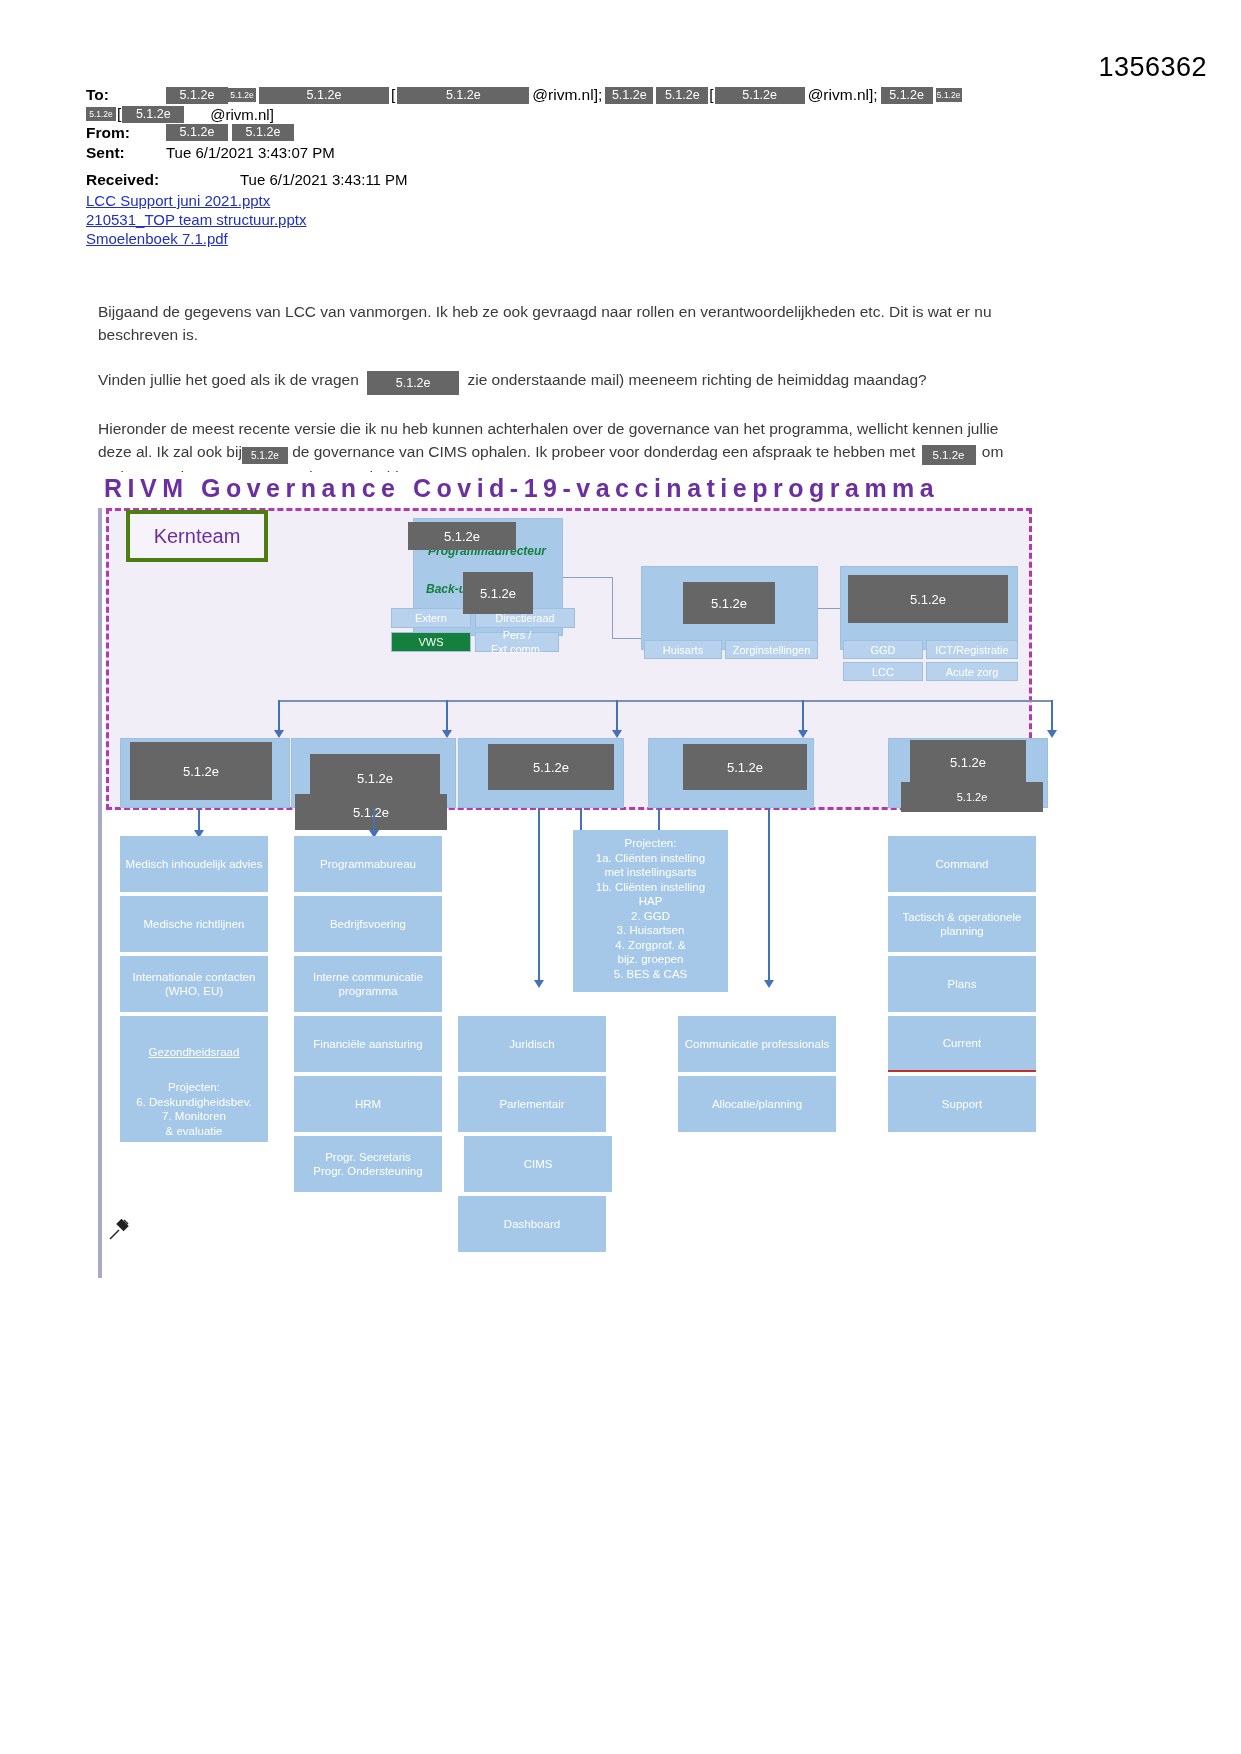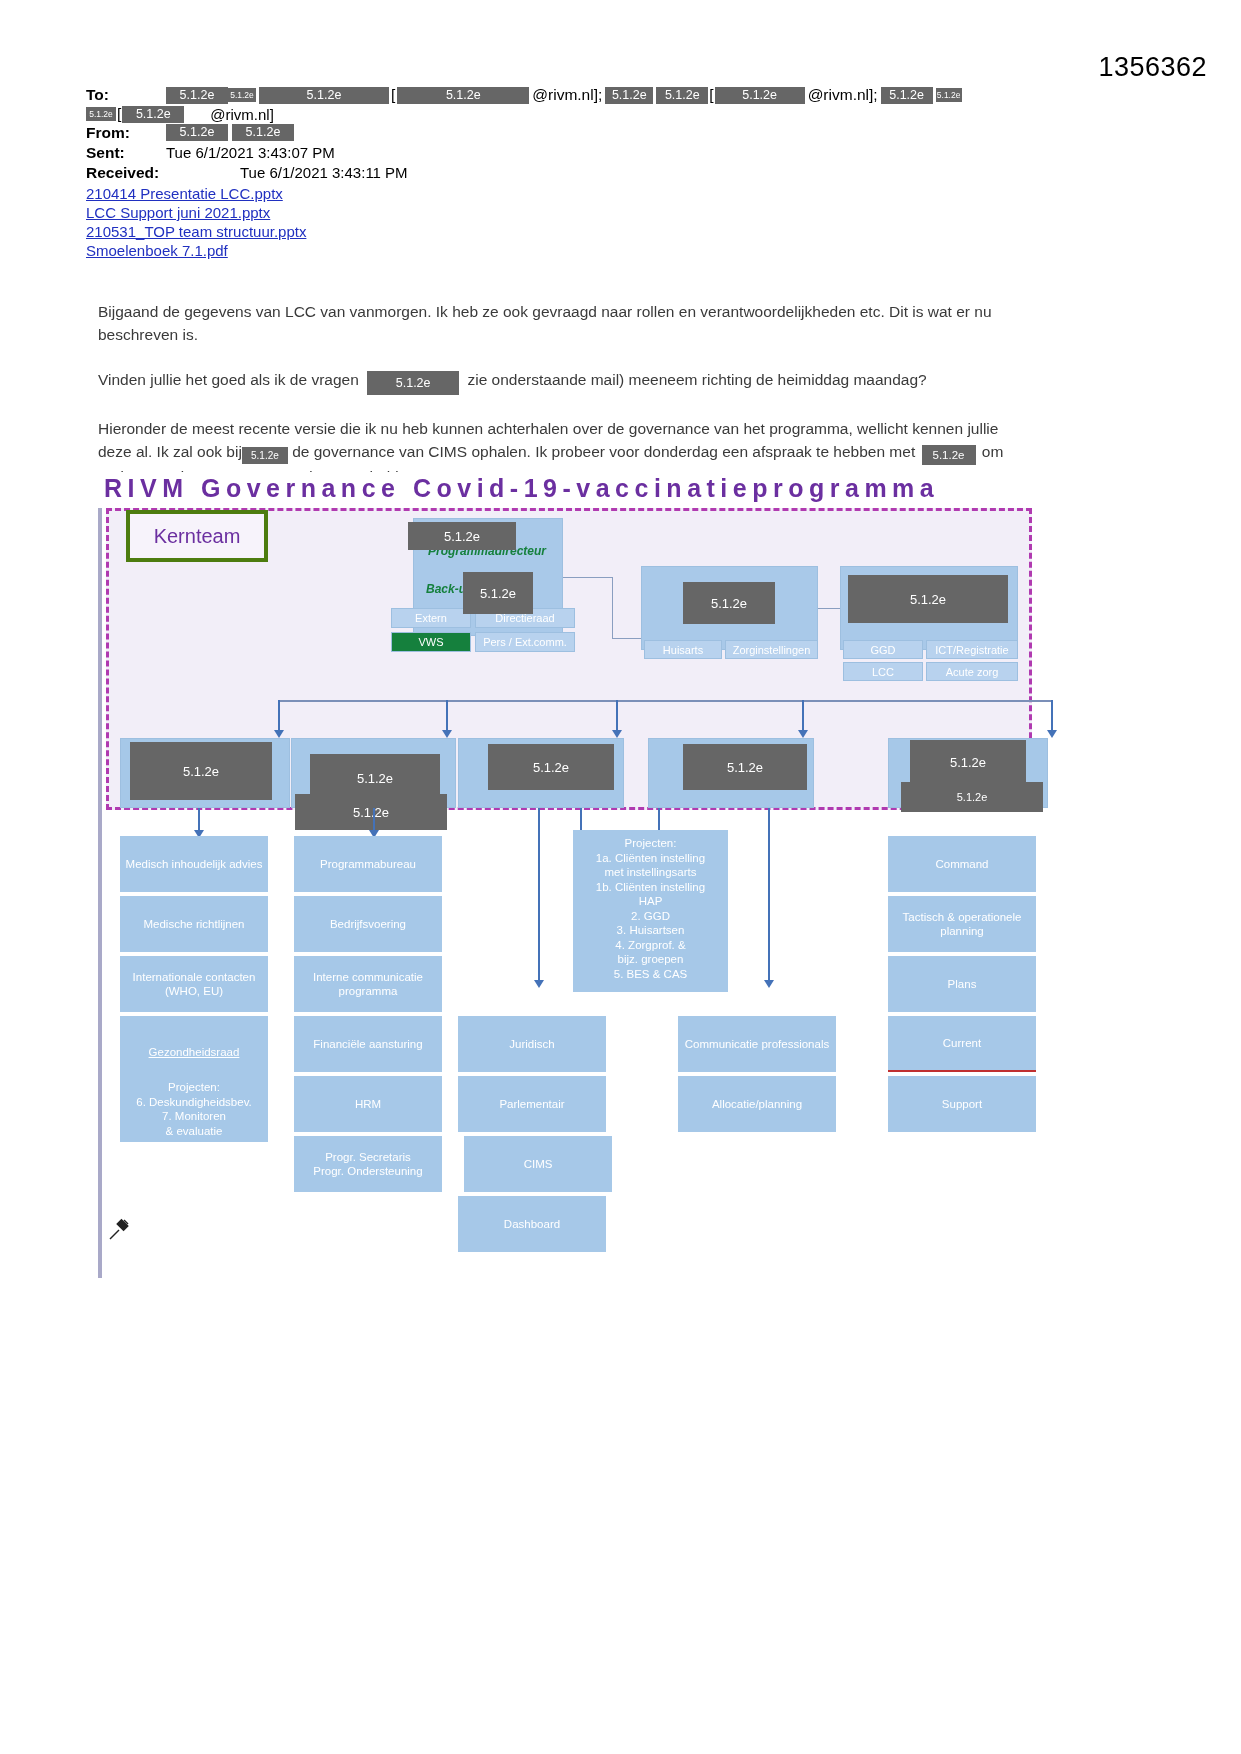--- a/index.html
+++ b/index.html
@@ -150,27 +150,26 @@
         <span class="red" style="width:62px">5.1.2e</span>
       </div>
     </div>
 
     <div class="hdr-row" style="margin-top:2px">
       <div class="hdr-label">Sent:</div>
       <div class="hdr-val" style="padding-left:6px">Tue 6/1/2021 3:43:07 PM</div>
     </div>
 
 
-    <div class="hdr-row" style="margin-top:2px">
+    <div class="hdr-row" style="margin-top:9px">
       <div class="hdr-label">Received:</div>
       <div class="hdr-val" style="padding-left:80px">Tue 6/1/2021 3:43:11 PM</div>
     </div>
 
     <div style="margin-top:2px">
-      <a class="att" href="#">210414 Presentatie LCC.pptx</a>
       <a class="att" href="#">LCC Support juni 2021.pptx</a>
       <a class="att" href="#">210531_TOP team structuur.pptx</a>
       <a class="att" href="#">Smoelenboek 7.1.pdf</a>
     </div>
   </div>
 
   <div class="body-wrap">
     <div class="para">Bijgaand de gegevens van LCC van vanmorgen. Ik heb ze ook gevraagd naar rollen en verantwoordelijkheden etc. Dit is wat er nu beschreven is.</div>
 
     <div class="para">
@@ -197,21 +196,21 @@
 
     <div class="kernteam">Kernteam</div>
 
     <div class="bx" style="left:325px;top:46px;width:150px;height:118px;background:#a9c9e9;"></div>
     <div class="lbl-ital" style="left:340px;top:72px;">Programmadirecteur</div>
     <div class="lbl-ital" style="left:338px;top:110px;">Back-up</div>
 
     <div class="bluebox" style="left:303px;top:136px;width:80px;height:20px;background:#b8d2ee;">Extern</div>
     <div class="bluebox" style="left:387px;top:136px;width:100px;height:20px;background:#b8d2ee;">Directieraad</div>
     <div class="bluebox" style="left:303px;top:160px;width:80px;height:20px;background:#15803d;">VWS</div>
-    <div class="bluebox" style="left:387px;top:160px;width:100px;height:20px;background:#b8d2ee;">Pers / Ext.comm.</div>
+    <div class="bluebox" style="left:387px;top:160px;width:84px;height:20px;background:#b8d2ee;">Pers / Ext.comm.</div>
 
     <div class="ln-thin" style="left:475px;top:105px;width:50px;height:1px;"></div>
     <div class="ln-thin" style="left:524px;top:105px;width:1px;height:62px;"></div>
     <div class="ln-thin" style="left:524px;top:166px;width:30px;height:1px;"></div>
 
     <div class="bx" style="left:553px;top:94px;width:177px;height:84px;background:#a9c9e9;"></div>
     <div class="bluebox" style="left:556px;top:168px;width:78px;height:19px;background:#b8d2ee;">Huisarts</div>
     <div class="bluebox" style="left:637px;top:168px;width:93px;height:19px;background:#b8d2ee;">Zorginstellingen</div>
 
     <div class="ln-thin" style="left:730px;top:136px;width:22px;height:1px;"></div>

